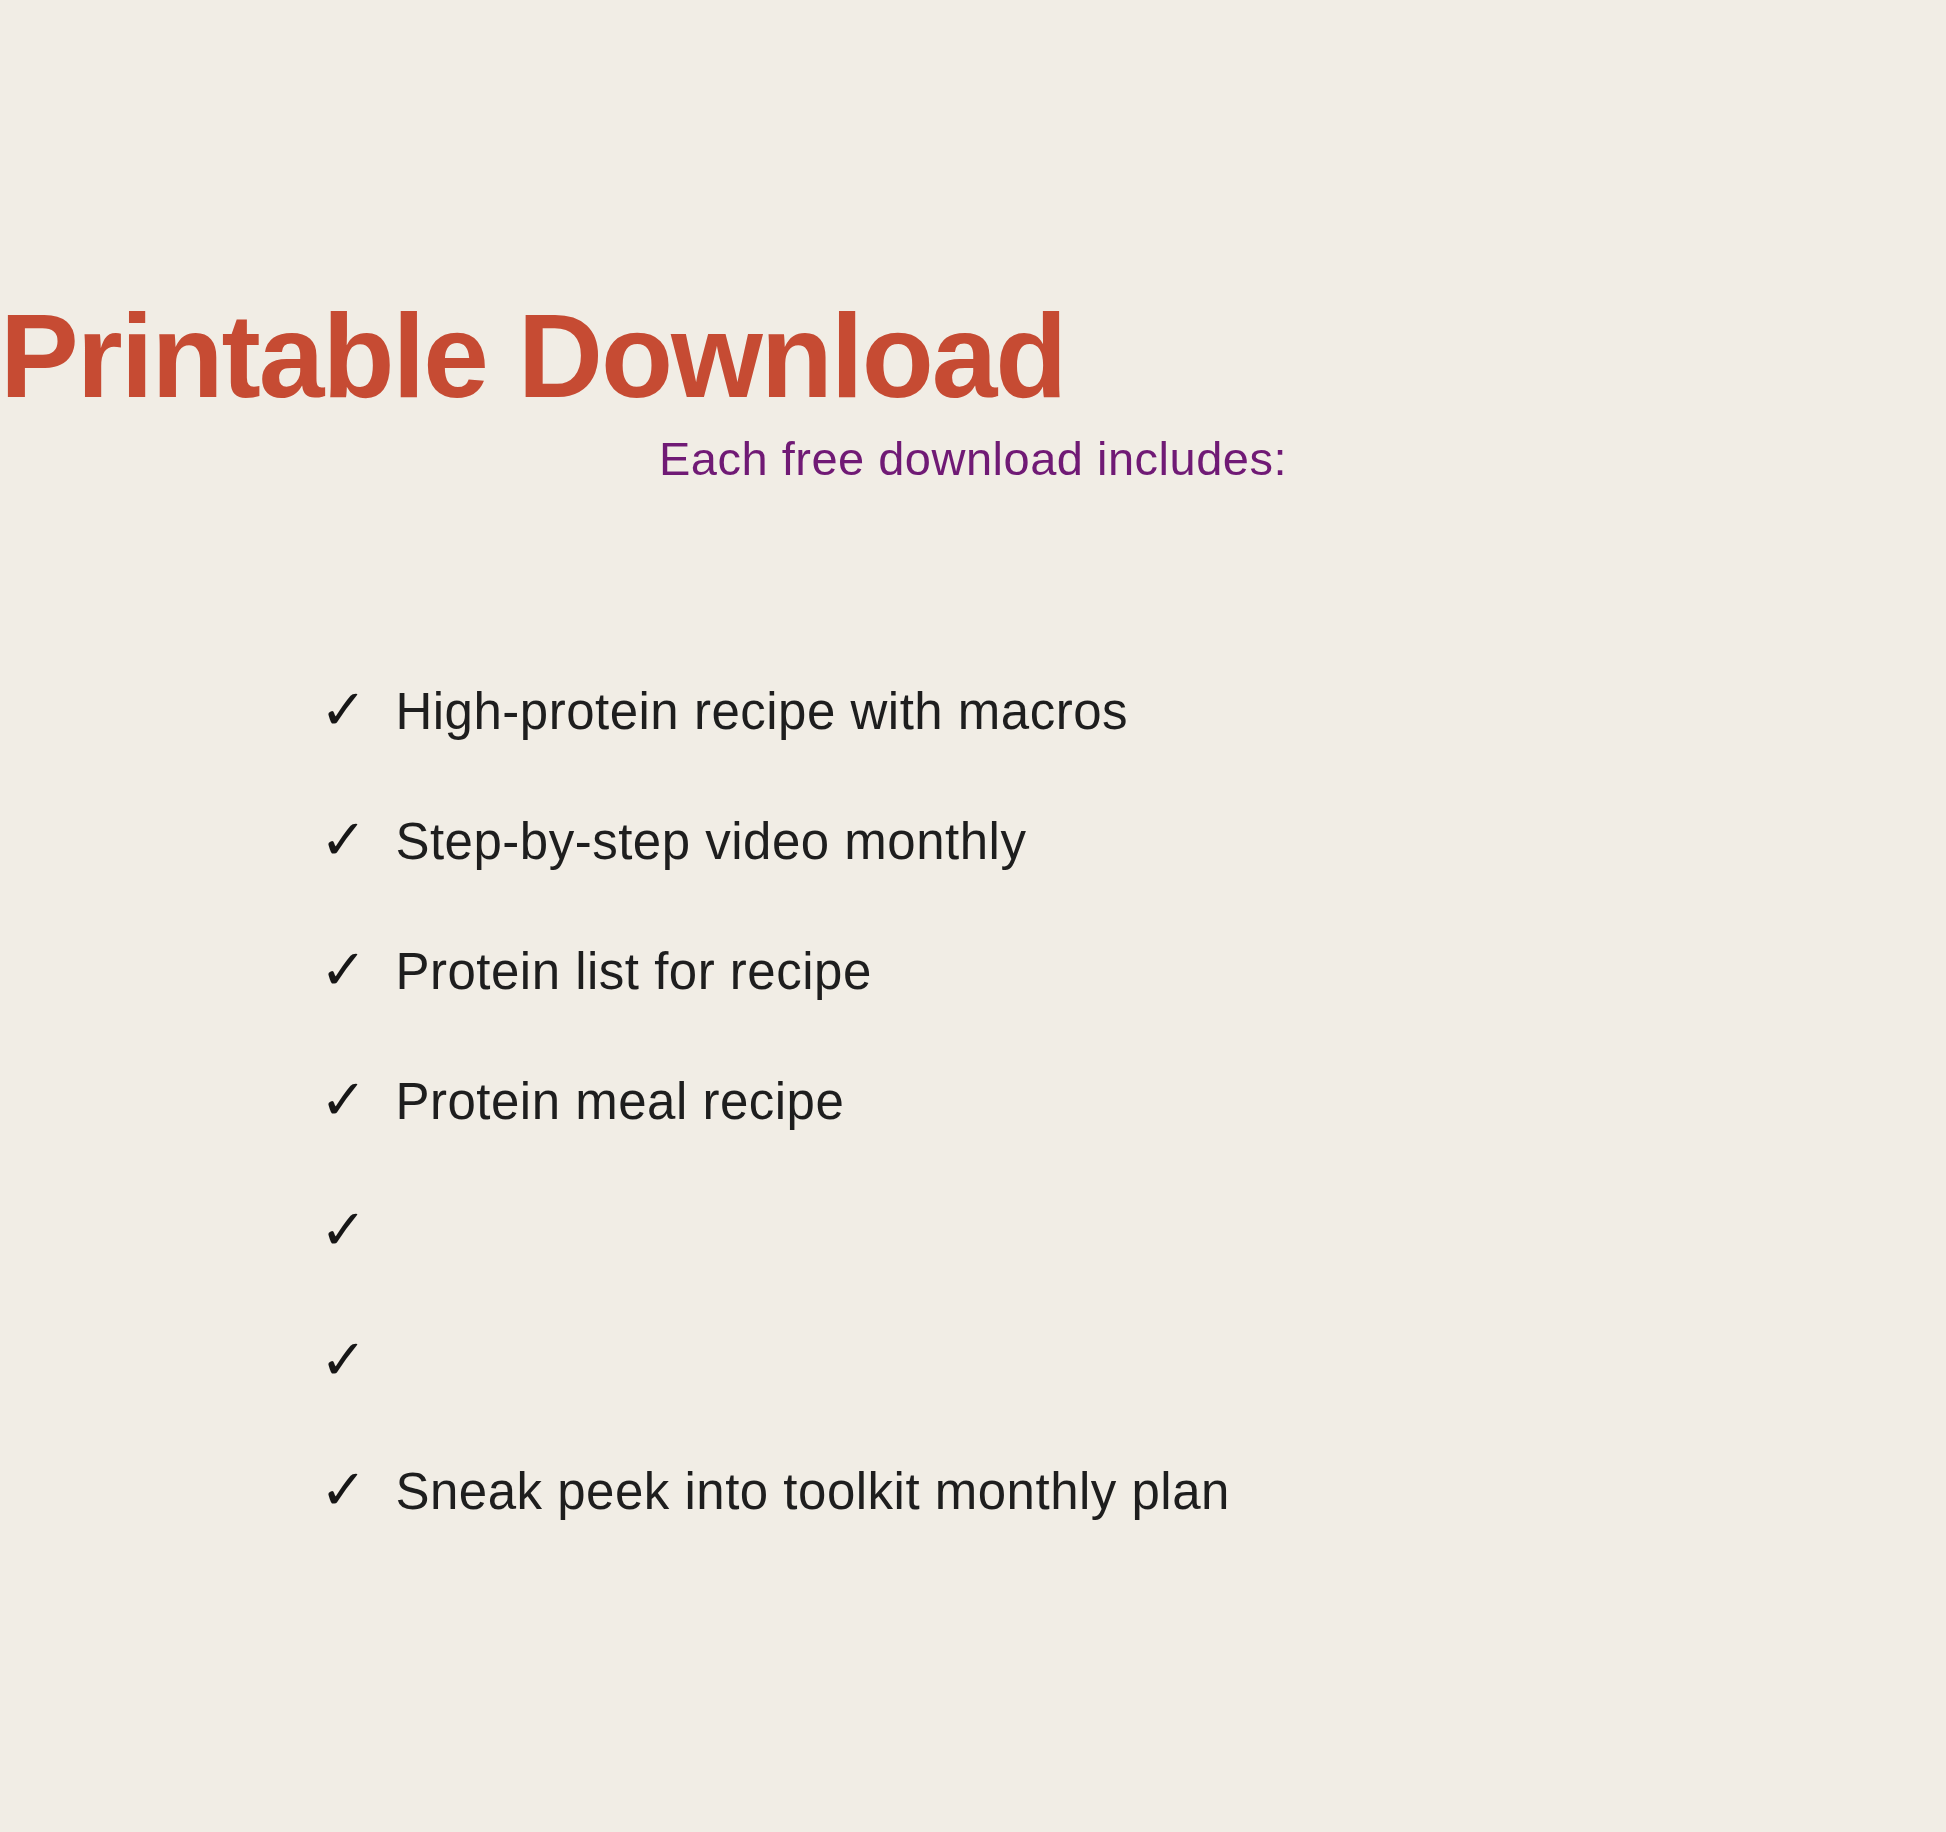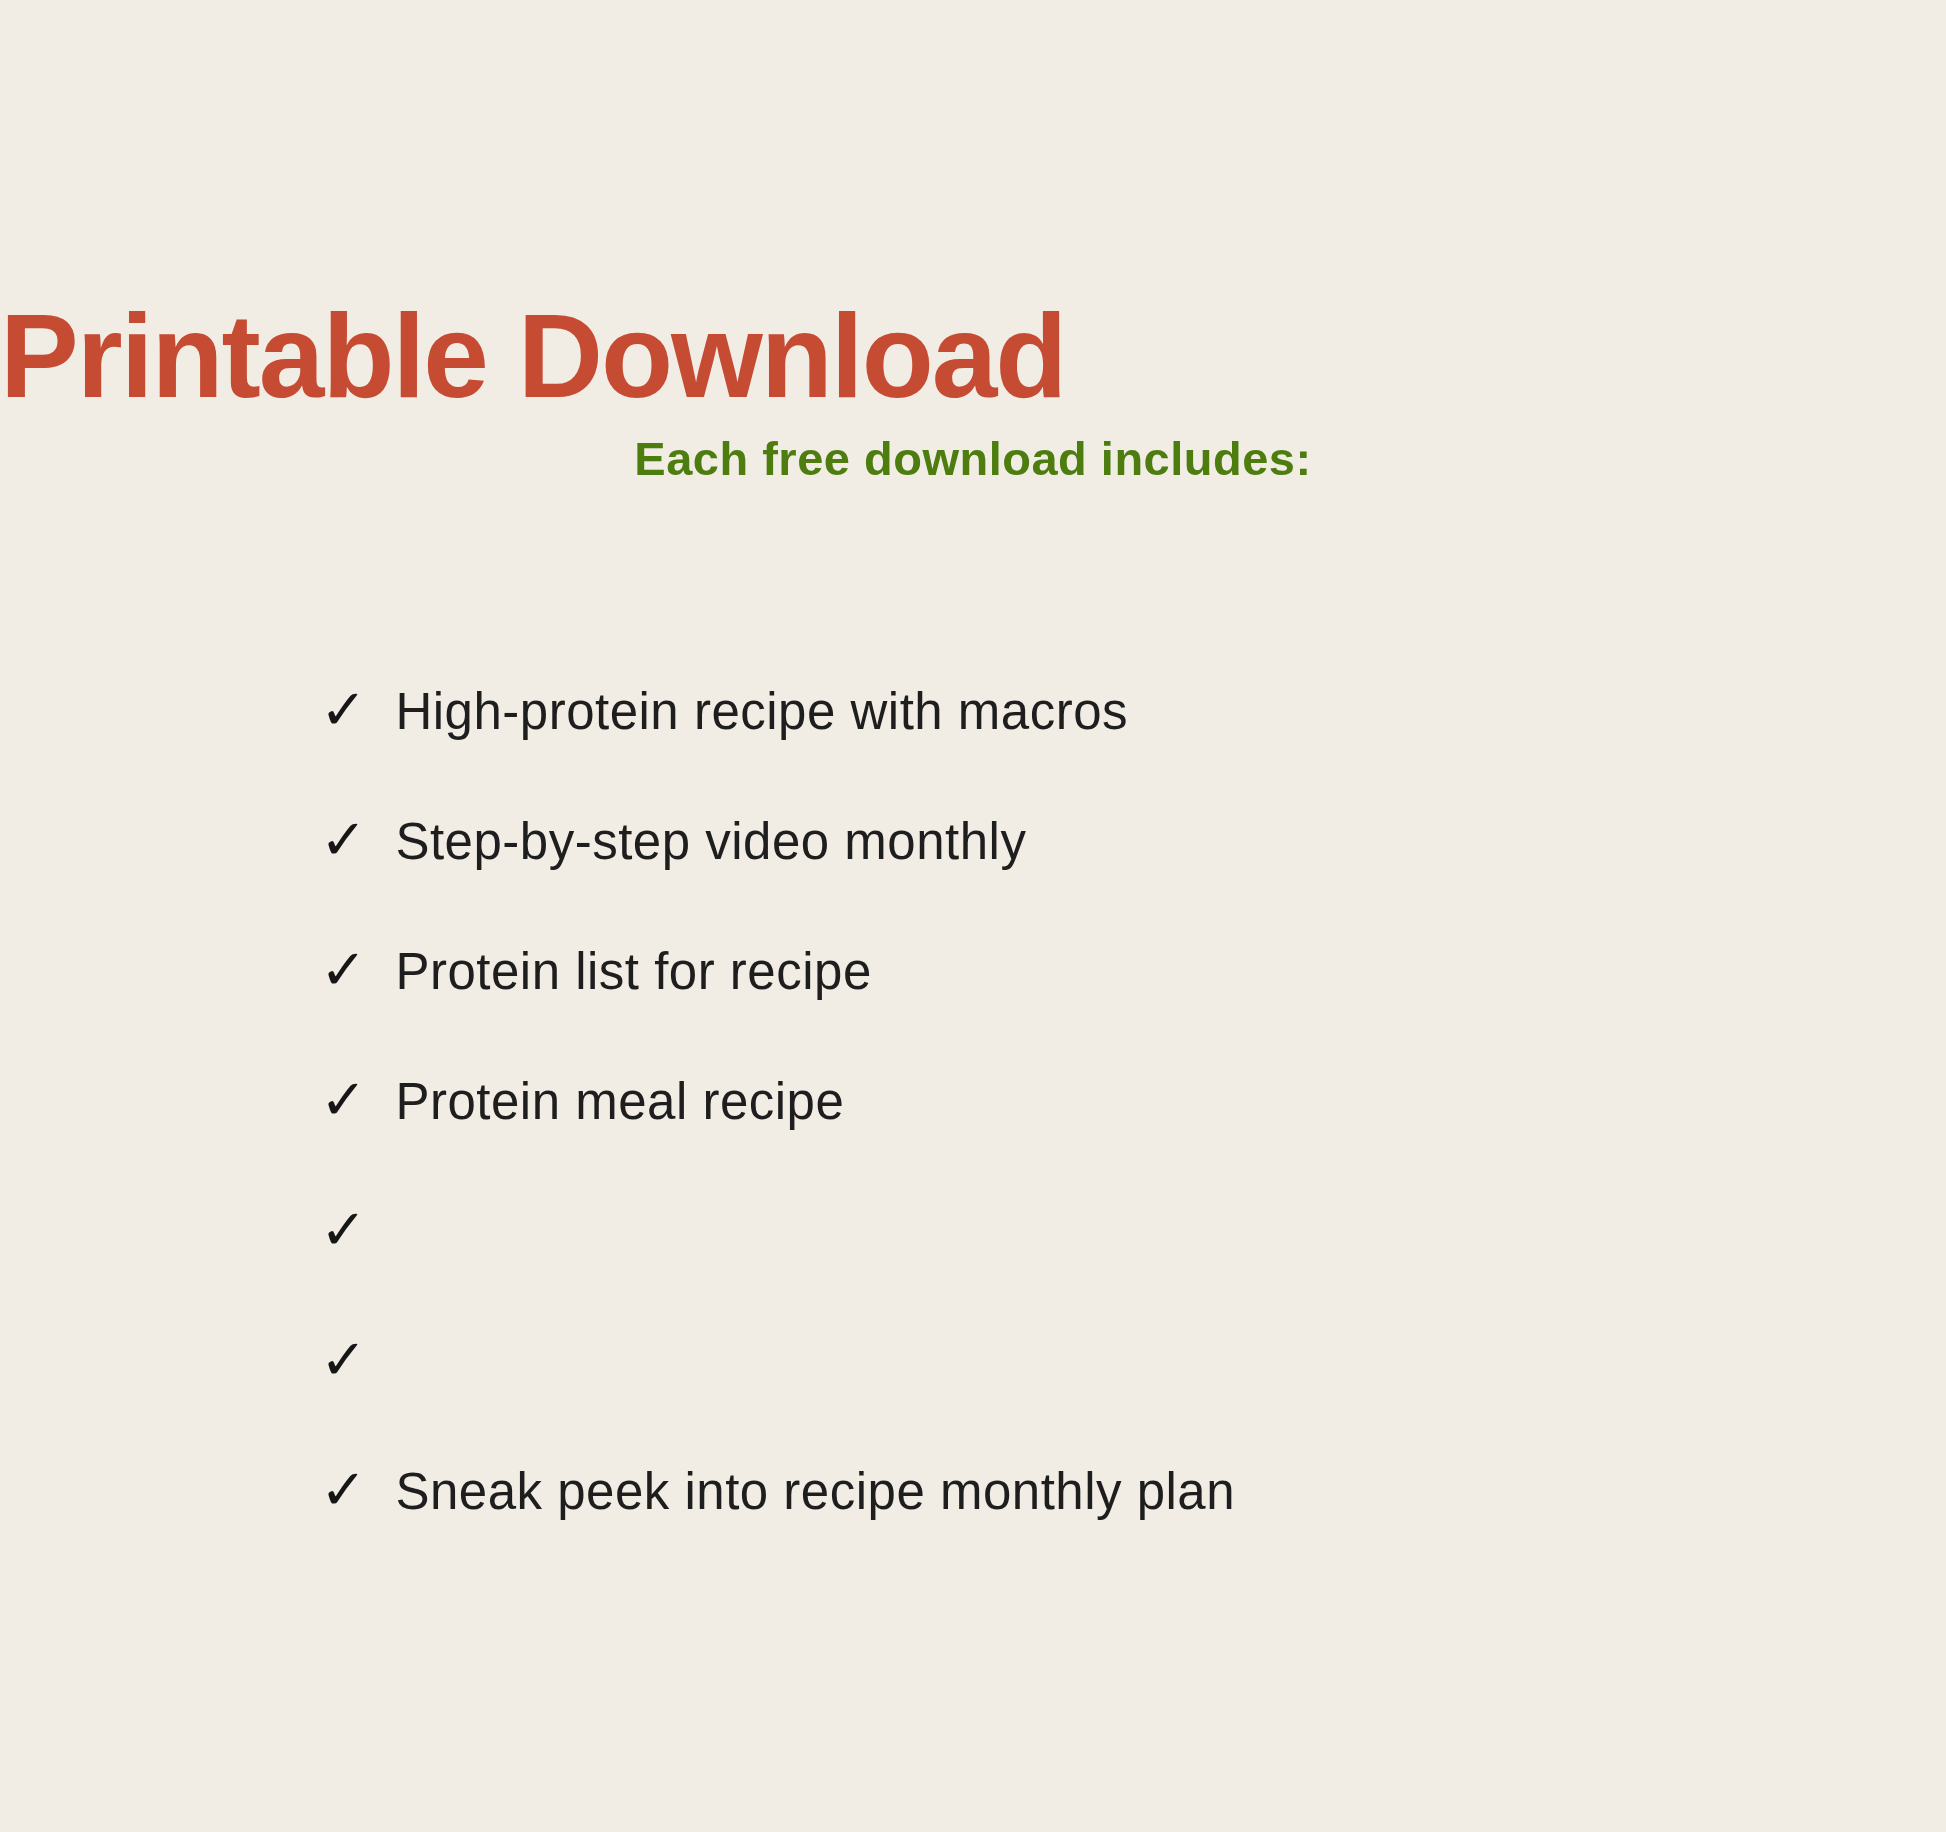--- a/index.html
+++ b/index.html
@@ -30,23 +30,23 @@
     color: #C64B33;
   }
   .subtitle {
     position: absolute;
     top: 392px;
     left: 0;
     width: 100%;
     text-align: center;
     font-size: 47px;
     line-height: 1.2;
-    font-weight: 700;
+    font-weight: 400;
     letter-spacing: 0.5px;
-    color: #4d7c0f;
+    color: #701a75;
   }
   .checklist {
     position: absolute;
     top: 647px;
     left: 320px;
     right: 160px;
     margin: 0;
     padding: 0;
     list-style: none;
   }
@@ -98,17 +98,17 @@
       <span class="item-label">Protein meal recipe</span>
     </li>
     <li>
       <span class="check">✓</span>
     </li>
     <li>
       <span class="check">✓</span>
     </li>
     <li>
       <span class="check">✓</span>
-      <span class="item-label">Sneak peek into recipe monthly plan</span>
+      <span class="item-label">Sneak peek into toolkit monthly plan</span>
     </li>
   </ul>
 
 </div>
 
 </body></html>

